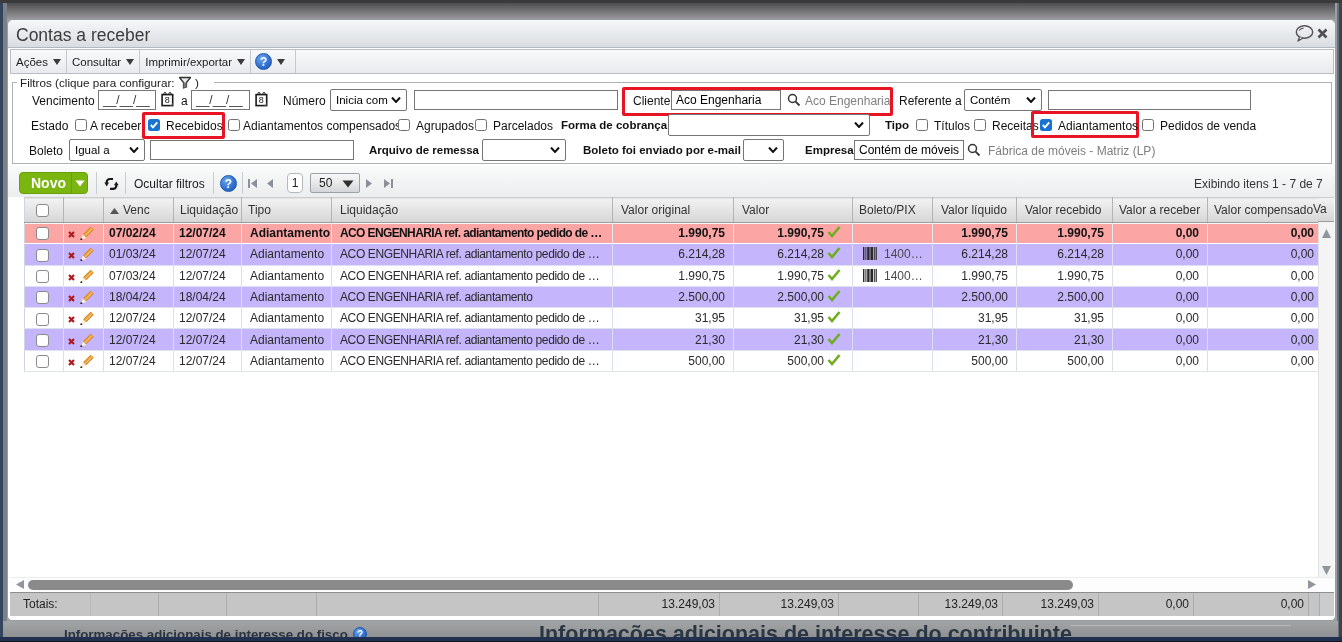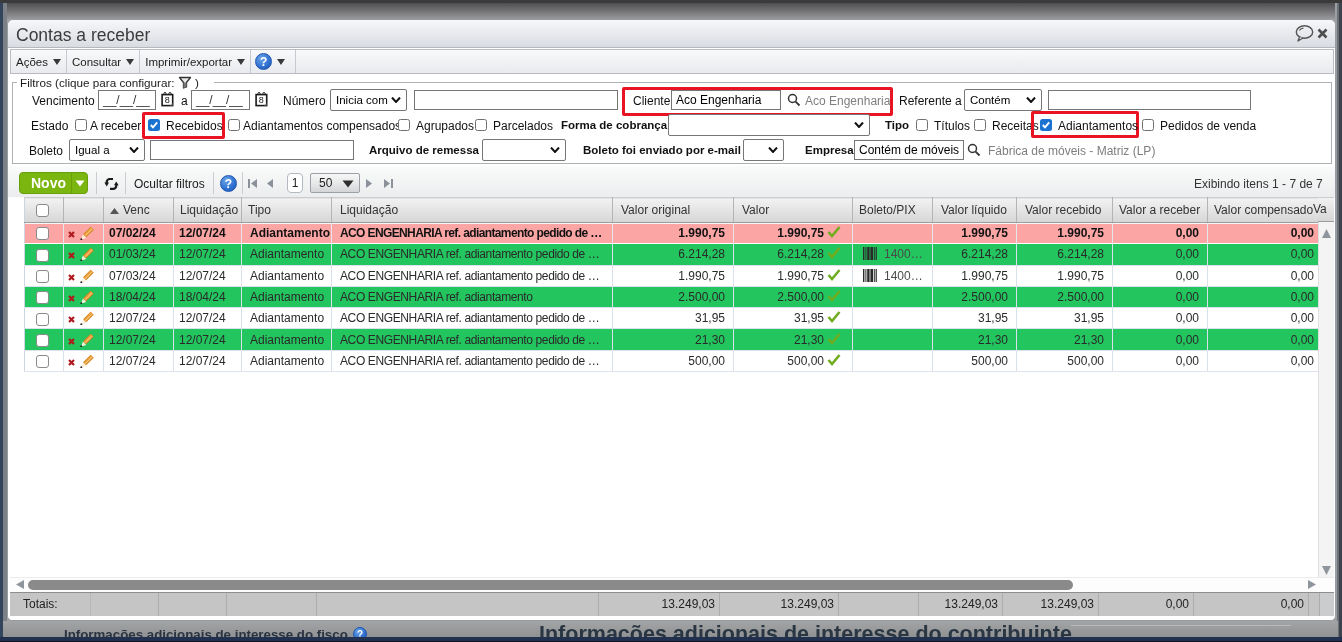--- a/index.html
+++ b/index.html
@@ -51,21 +51,21 @@
 #exibindo { left:1194px; top:177px; font-size:12px; color:#333; }
 .pgico { position:absolute; top:179px; }
 #pagebox { left:287px; top:173px; width:16px; height:20px; background:#fff; border:1px solid #b4b9c0; border-radius:4px; font-size:12px; color:#222; text-align:center; line-height:18px; }
 #sel50 { left:310px; top:173px; width:50px; height:20px; background:linear-gradient(#f7f7f7,#e6e7e8 55%,#d3d5d8); border:1px solid #9ba1a7; border-radius:2px; font-size:12px; color:#222; padding-left:8px; line-height:18px; position:absolute; }
 
 #grid { left:10px; top:197px; width:1276px;margin-left:14px; }
 table { border-collapse:collapse; table-layout:fixed; width:1308px; border-left:1px solid #cdd6e0; }
 th { height:25px; background:linear-gradient(#f2f2f2,#d6d6d6); border-top:1px solid #cdcdcd; border-bottom:1px solid #9c9c9c; border-right:1px solid #b4b4b4; font-size:12px; font-weight:normal; color:#333; text-align:left; padding:0 0 0 6px; overflow:hidden; white-space:nowrap; }
 td { height:21.3px; border-right:1px solid #d9e0e9; border-bottom:1px solid #dce3ec; font-size:12px; color:#2a2a2a; padding:0 0 0 6px; overflow:hidden; white-space:nowrap; }
 tr.sel td { background:#fca5a5; font-weight:bold; color:#111; border-right-color:#e4e6eb; border-bottom-color:#fff; box-shadow:inset 0 1px 0 #f6f7f9; }
-tr.alt td { background:#22c55e; }
+tr.alt td { background:#c4b5fd; }
 td.num,th.num { text-align:right; padding:0 8px 0 0; }
 td.desc { letter-spacing:-0.38px; }
 tr.sel td.desc { letter-spacing:-0.62px; }
 #vscroll { left:1318px; top:222px; width:16px; height:355px; background:#f4f4f4; border-left:1px solid #e0e0e0; }
 #hscroll { left:10px; top:577px; width:1324px; height:15px; background:#fdfdfd; border-top:1px solid #ececec; }
 #hthumb { left:28px; top:580px; width:1045px; height:10px; border-radius:5px; background:#8a8a8a; }
 
 #totals { left:10px; top:592px; width:1334px; height:24px; }
 #totbg { left:10px; top:592px; width:1324px; height:24px; background:#c5c5c5; border-top:1px solid #8e8e8e; }
 #totals div { position:absolute; top:1px; height:23px; border-right:1px solid #adadad; font-size:12px; color:#222; line-height:22px; text-align:right; padding-right:4px; }

